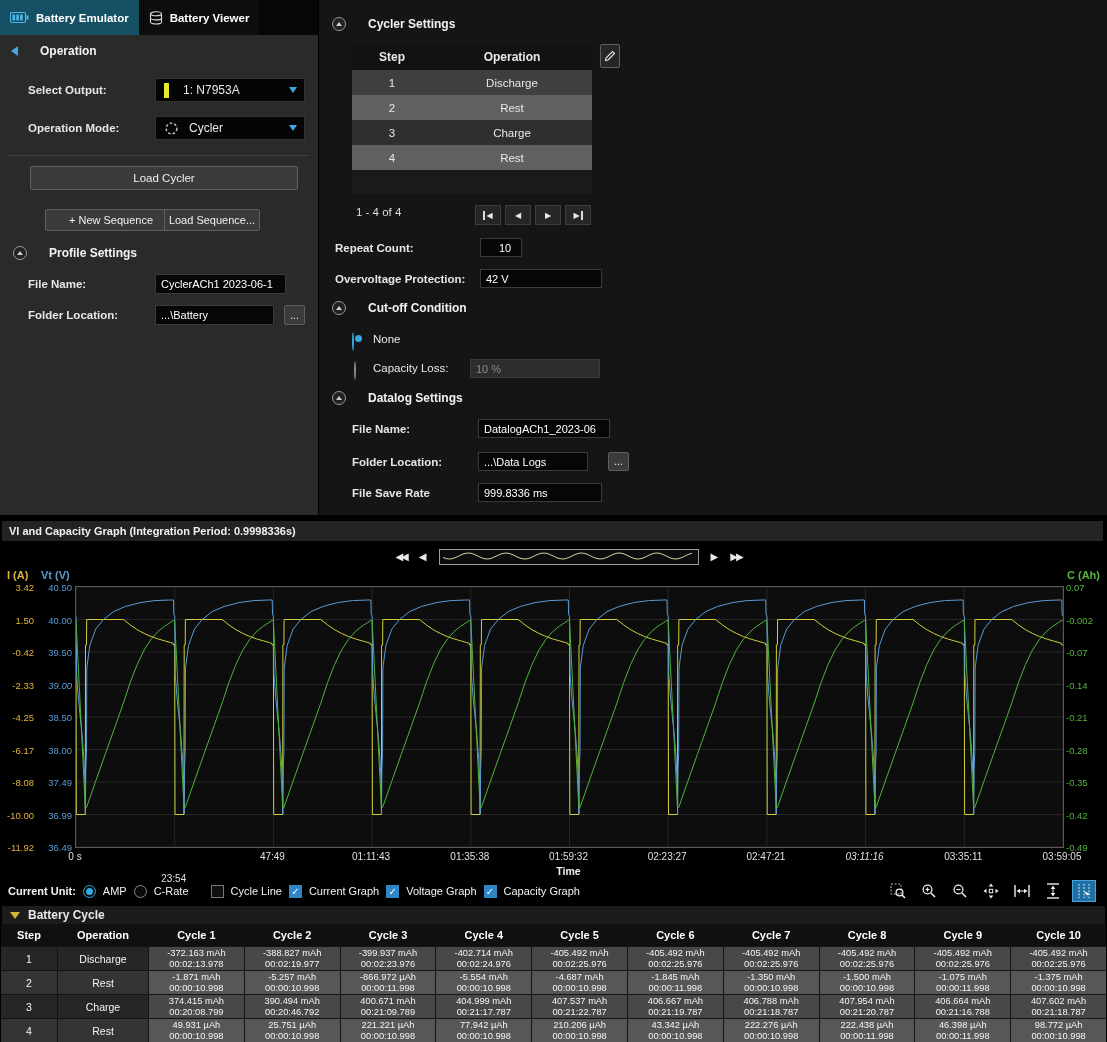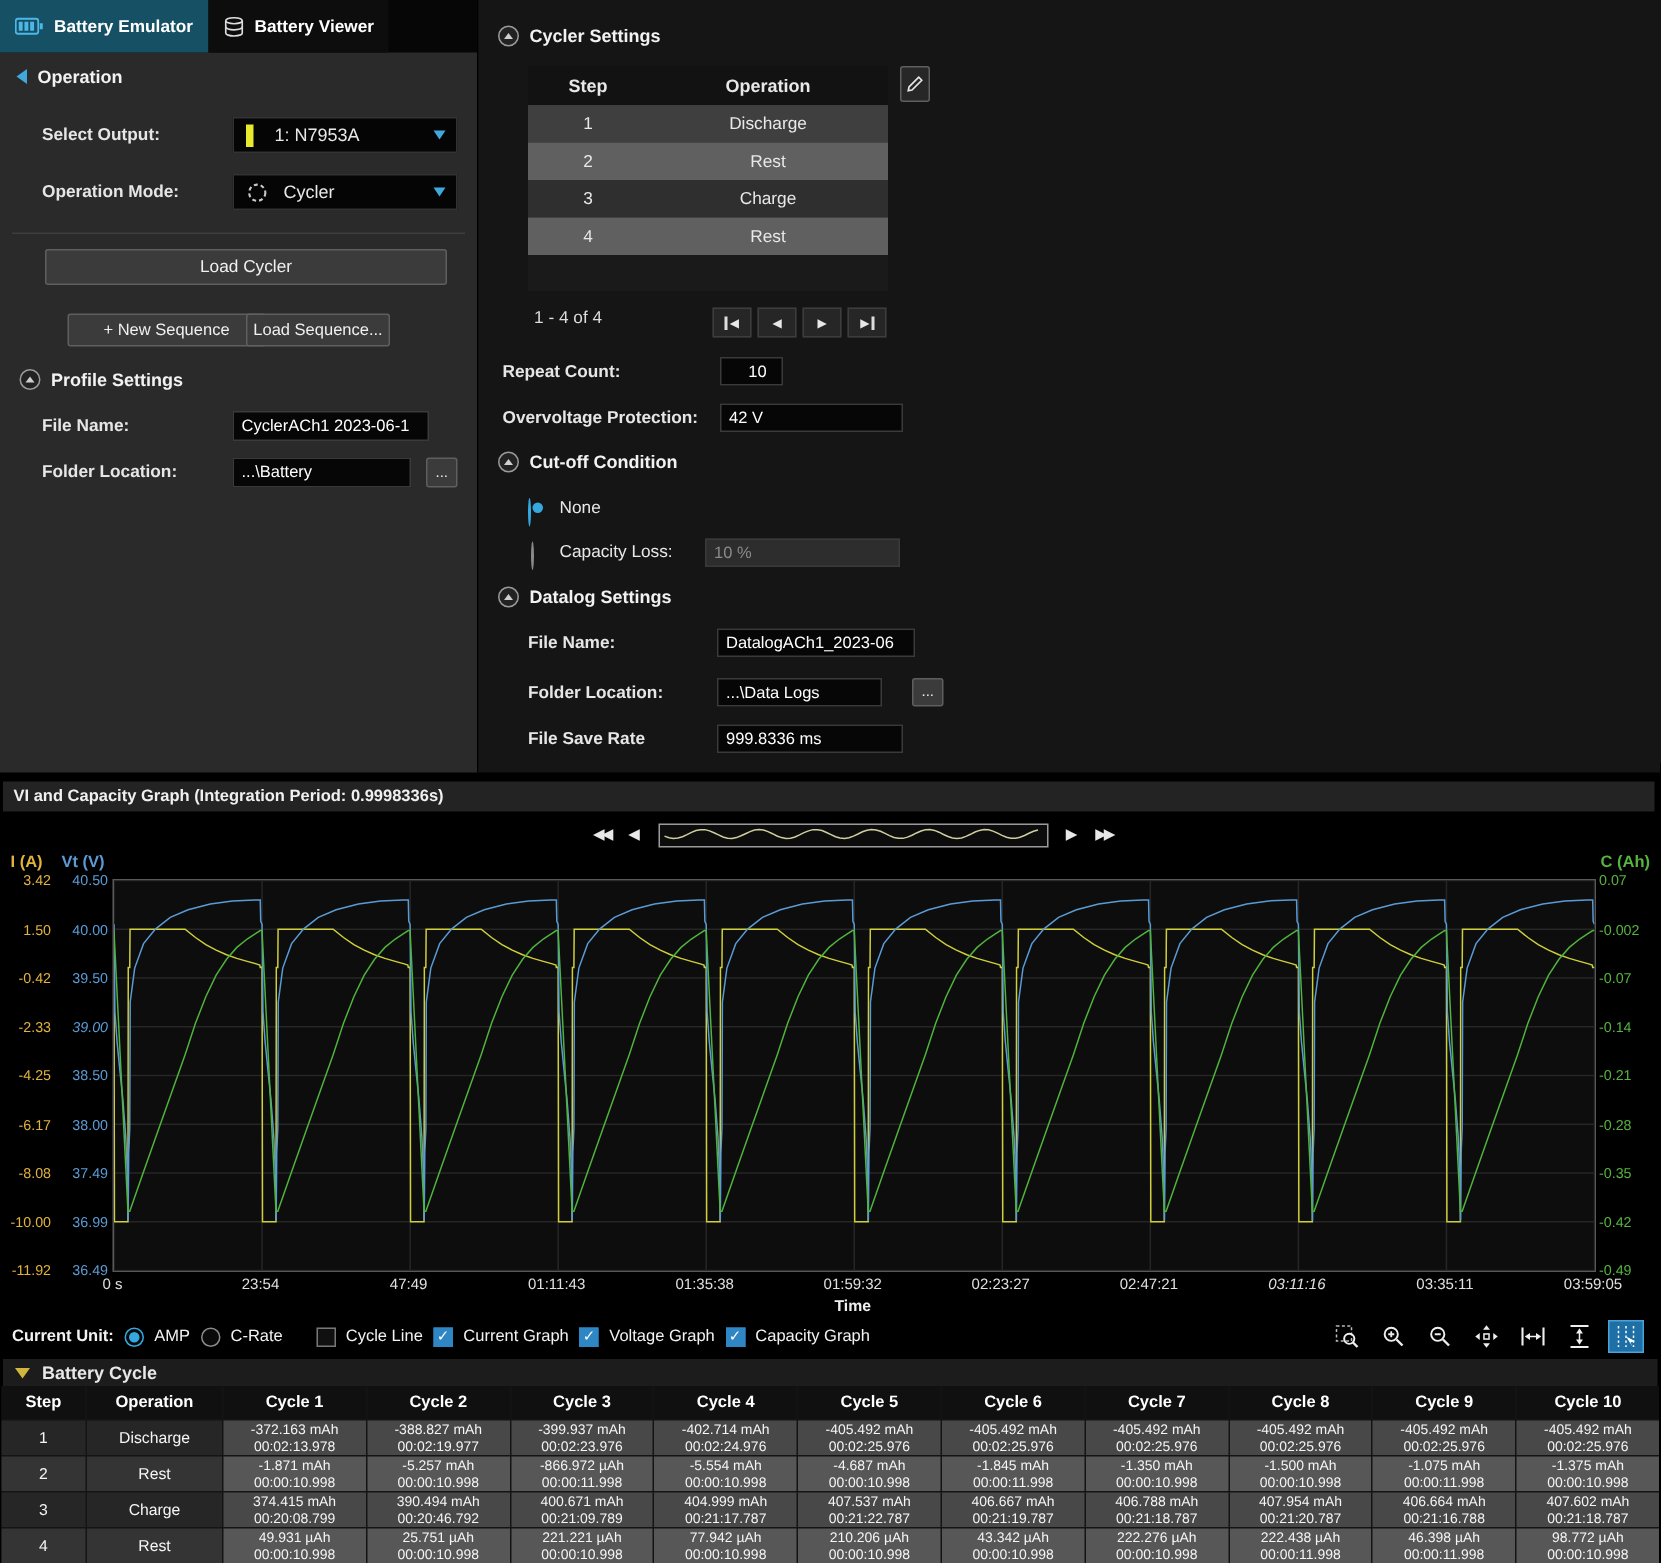--- a/index.html
+++ b/index.html
@@ -8,21 +8,21 @@
   .abs{position:absolute;}
   
   #left-panel{left:0;top:0;width:318px;height:515px;background:#2a2a2a;border-right:1px solid #000;}
   #right-panel{left:319px;top:0;width:788px;height:515px;background:#151515;}
   
   #tabbar{left:0;top:0;width:318px;height:35px;background:#060606;display:flex;}
   .tab{height:35px;display:flex;align-items:center;gap:7px;padding:0 10px;font-size:11.5px;font-weight:bold;color:#fff;cursor:pointer;}
   .tab.active{background:#155064;}
   .tab.inactive{background:#0d0d0d;}
   
-  .sec-hdr{display:flex;align-items:center;gap:7px;font-size:12px;font-weight:bold;color:#f2f2f2;}
+  .sec-hdr{display:flex;align-items:center;gap:22px;font-size:12px;font-weight:bold;color:#f2f2f2;}
   .tri-left{width:0;height:0;border-top:5px solid transparent;border-bottom:5px solid transparent;border-right:7px solid #3fa9dc;}
   .tri-down{width:0;height:0;border-left:5px solid transparent;border-right:5px solid transparent;border-top:7px solid #d2b53b;}
   .circle-ico{width:14px;height:14px;border-radius:50%;border:1px solid #9a9a9a;display:inline-flex;align-items:center;justify-content:center;box-sizing:border-box;background:#222;}
   .chev-up{width:0;height:0;border-left:3.5px solid transparent;border-right:3.5px solid transparent;border-bottom:4.5px solid #cfcfcf;margin-top:-1px;}
   
   .flabel{font-size:11.5px;font-weight:bold;color:#e6e6e6;}
   .inp{background:#060606;border:1px solid #3a3a3a;color:#fff;font-size:11px;line-height:18px;padding:0 5px;
        white-space:nowrap;overflow:hidden;box-sizing:border-box;}
   .inp.disabled{background:#2d2d2d;color:#8a8a8a;border-color:#3a3a3a;}
   .btn{background:#3b3b3b;border:1px solid #5f5f5f;border-radius:2px;color:#f0f0f0;font-size:11.5px;
@@ -328,21 +328,21 @@
         <span style="top: 61px;">-0.07</span>
         <span style="top: 93.5px;">-0.14</span>
         <span style="top: 126px;">-0.21</span>
         <span style="top: 158.5px;">-0.28</span>
         <span style="top: 191px;">-0.35</span>
         <span style="top: 223.5px;">-0.42</span>
         <span style="top: 256px;">-0.49</span>
       </div>
     <div id="xticks" class="abs">
         <span style="left: 0px; text-align: right;">0 s</span>
-        <span style="left: 98.7px;">23:54</span>
+        <span style="left: 98.7px; margin-top: 22px;">23:54</span>
         <span style="left: 197.4px;">47:49</span>
         <span style="left: 296.1px;">01:11:43</span>
         <span style="left: 394.8px;">01:35:38</span>
         <span style="left: 493.5px;">01:59:32</span>
         <span style="left: 592.2px;">02:23:27</span>
         <span style="left: 690.9px;">02:47:21</span>
         <span style="left: 789.6px; font-style: italic;">03:11:16</span>
         <span style="left: 888.3px;">03:35:11</span>
         <span style="left: 987px;">03:59:05</span>
       </div>

